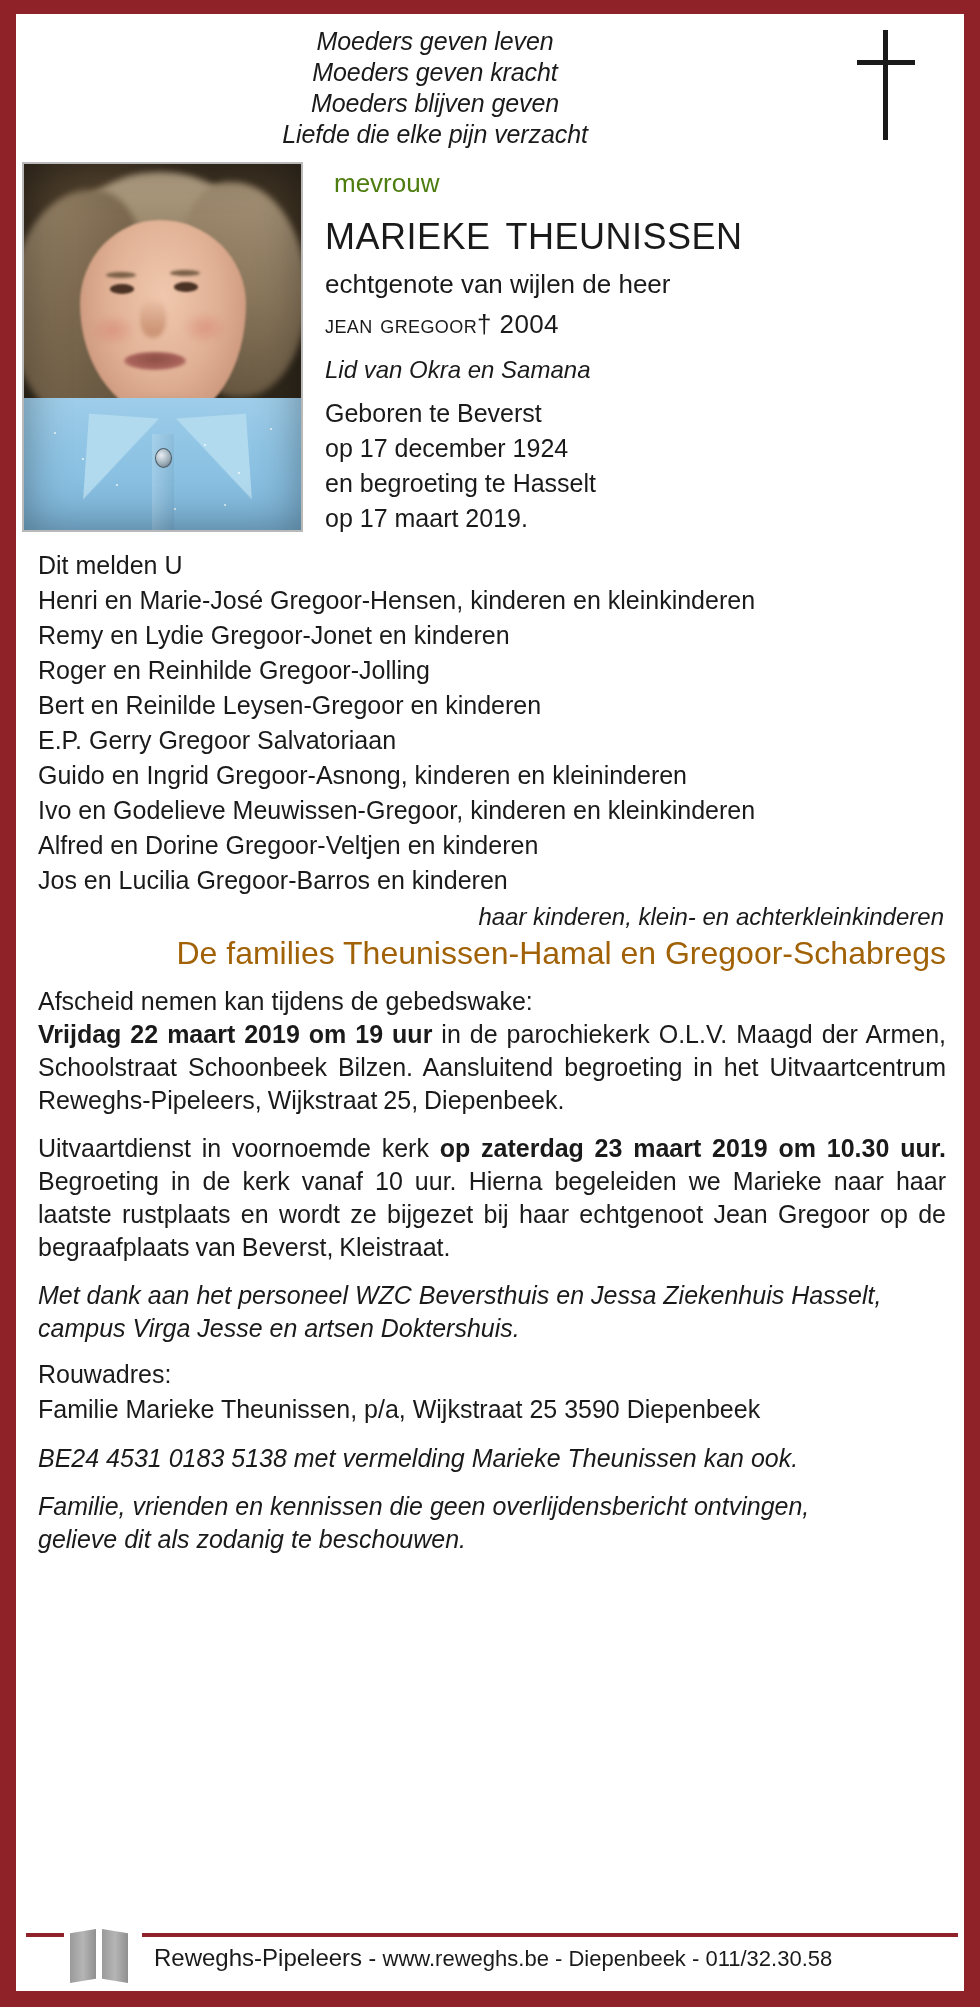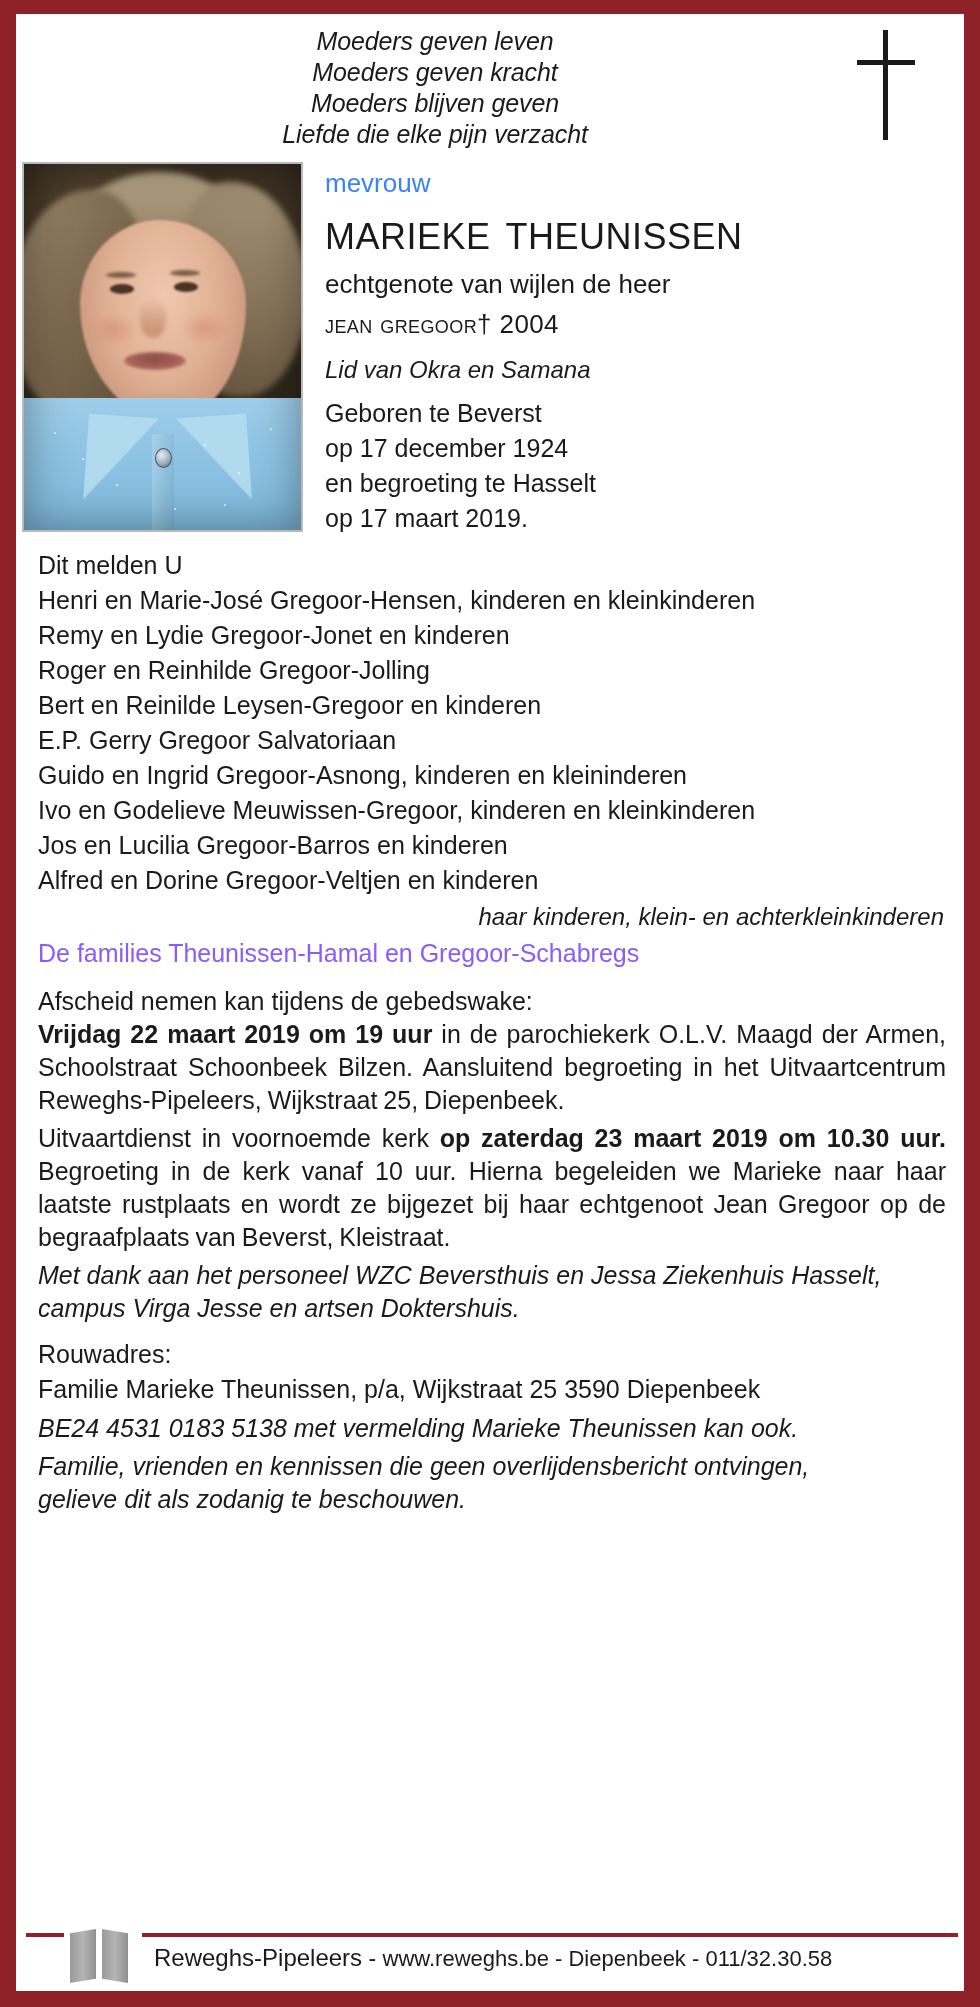--- a/index.html
+++ b/index.html
@@ -233,21 +233,22 @@
 
   .ident-text {
     padding-left: 22px;
     padding-top: 4px;
     flex: 1 1 auto;
     min-width: 0;
   }
   .mevrouw {
     font-size: 26px;
     line-height: 34px;
-    color: #3b82f6;
+    color: #4d7c0f;
+    margin-left: 9px;
   }
   .bigname {
     font-size: 52px;
     line-height: 58px;
     color: #1a1a1a;
     font-variant: small-caps;
     text-transform: lowercase;
     letter-spacing: 0.5px;
     margin-top: 2px;
     white-space: nowrap;
@@ -304,30 +305,31 @@
   }
   .descendants {
     font-size: 24px;
     line-height: 37px;
     font-style: italic;
     color: #1a1a1a;
     text-align: right;
     padding-right: 2px;
   }
   .families {
-    font-size: 25px;
+    font-size: 32px;
     line-height: 36px;
-    color: #8b5cf6;
+    color: #a16207;
+    text-align: right;
   }
 
   .para {
     font-size: 25px;
     line-height: 33px;
     color: #1a1a1a;
-    margin-top: 5px;
+    margin-top: 15px;
     text-align: justify;
     text-justify: inter-word;
   }
   .para.nojust { text-align: left; }
   .para b { font-weight: bold; }
   .para.italic {
     font-style: italic;
   }
   .tight {
     word-spacing: -1px;
@@ -468,22 +470,22 @@
       <div class="announce-intro">Dit melden U</div>
 
       <div class="family-list">
         <div>Henri en Marie-José Gregoor-Hensen, kinderen en kleinkinderen</div>
         <div>Remy en Lydie Gregoor-Jonet en kinderen</div>
         <div>Roger en Reinhilde Gregoor-Jolling</div>
         <div>Bert en Reinilde Leysen-Gregoor en kinderen</div>
         <div>E.P. Gerry Gregoor Salvatoriaan</div>
         <div>Guido en Ingrid Gregoor-Asnong, kinderen en kleininderen</div>
         <div>Ivo en Godelieve Meuwissen-Gregoor, kinderen en kleinkinderen</div>
+        <div>Alfred en Dorine Gregoor-Veltjen en kinderen</div>
         <div>Jos en Lucilia Gregoor-Barros en kinderen</div>
-        <div>Alfred en Dorine Gregoor-Veltjen en kinderen</div>
       </div>
 
       <div class="descendants">haar kinderen, klein- en achterkleinkinderen</div>
       <div class="families">De families Theunissen-Hamal en Gregoor-Schabregs</div>
 
       <div class="para nojust" style="margin-top:14px;">Afscheid nemen kan tijdens de gebedswake:</div>
       <div class="para tight" style="margin-top:0;"><b>Vrijdag 22 maart 2019 om 19 uur</b><span> in de parochiekerk O.L.V. Maagd der Armen, Schoolstraat Schoonbeek Bilzen. Aansluitend begroeting in het Uitvaartcentrum Reweghs-Pipeleers, Wijkstraat 25, Diepenbeek.</span></div>
 
       <div class="para tight"><span>Uitvaartdienst in voornoemde kerk </span><b>op zaterdag 23 maart 2019 om 10.30 uur.</b><span> Begroeting in de kerk vanaf 10 uur. Hierna begeleiden we Marieke naar haar laatste rustplaats en wordt ze bijgezet bij haar echtgenoot Jean Gregoor op de begraafplaats van Beverst, Kleistraat.</span></div>
 

